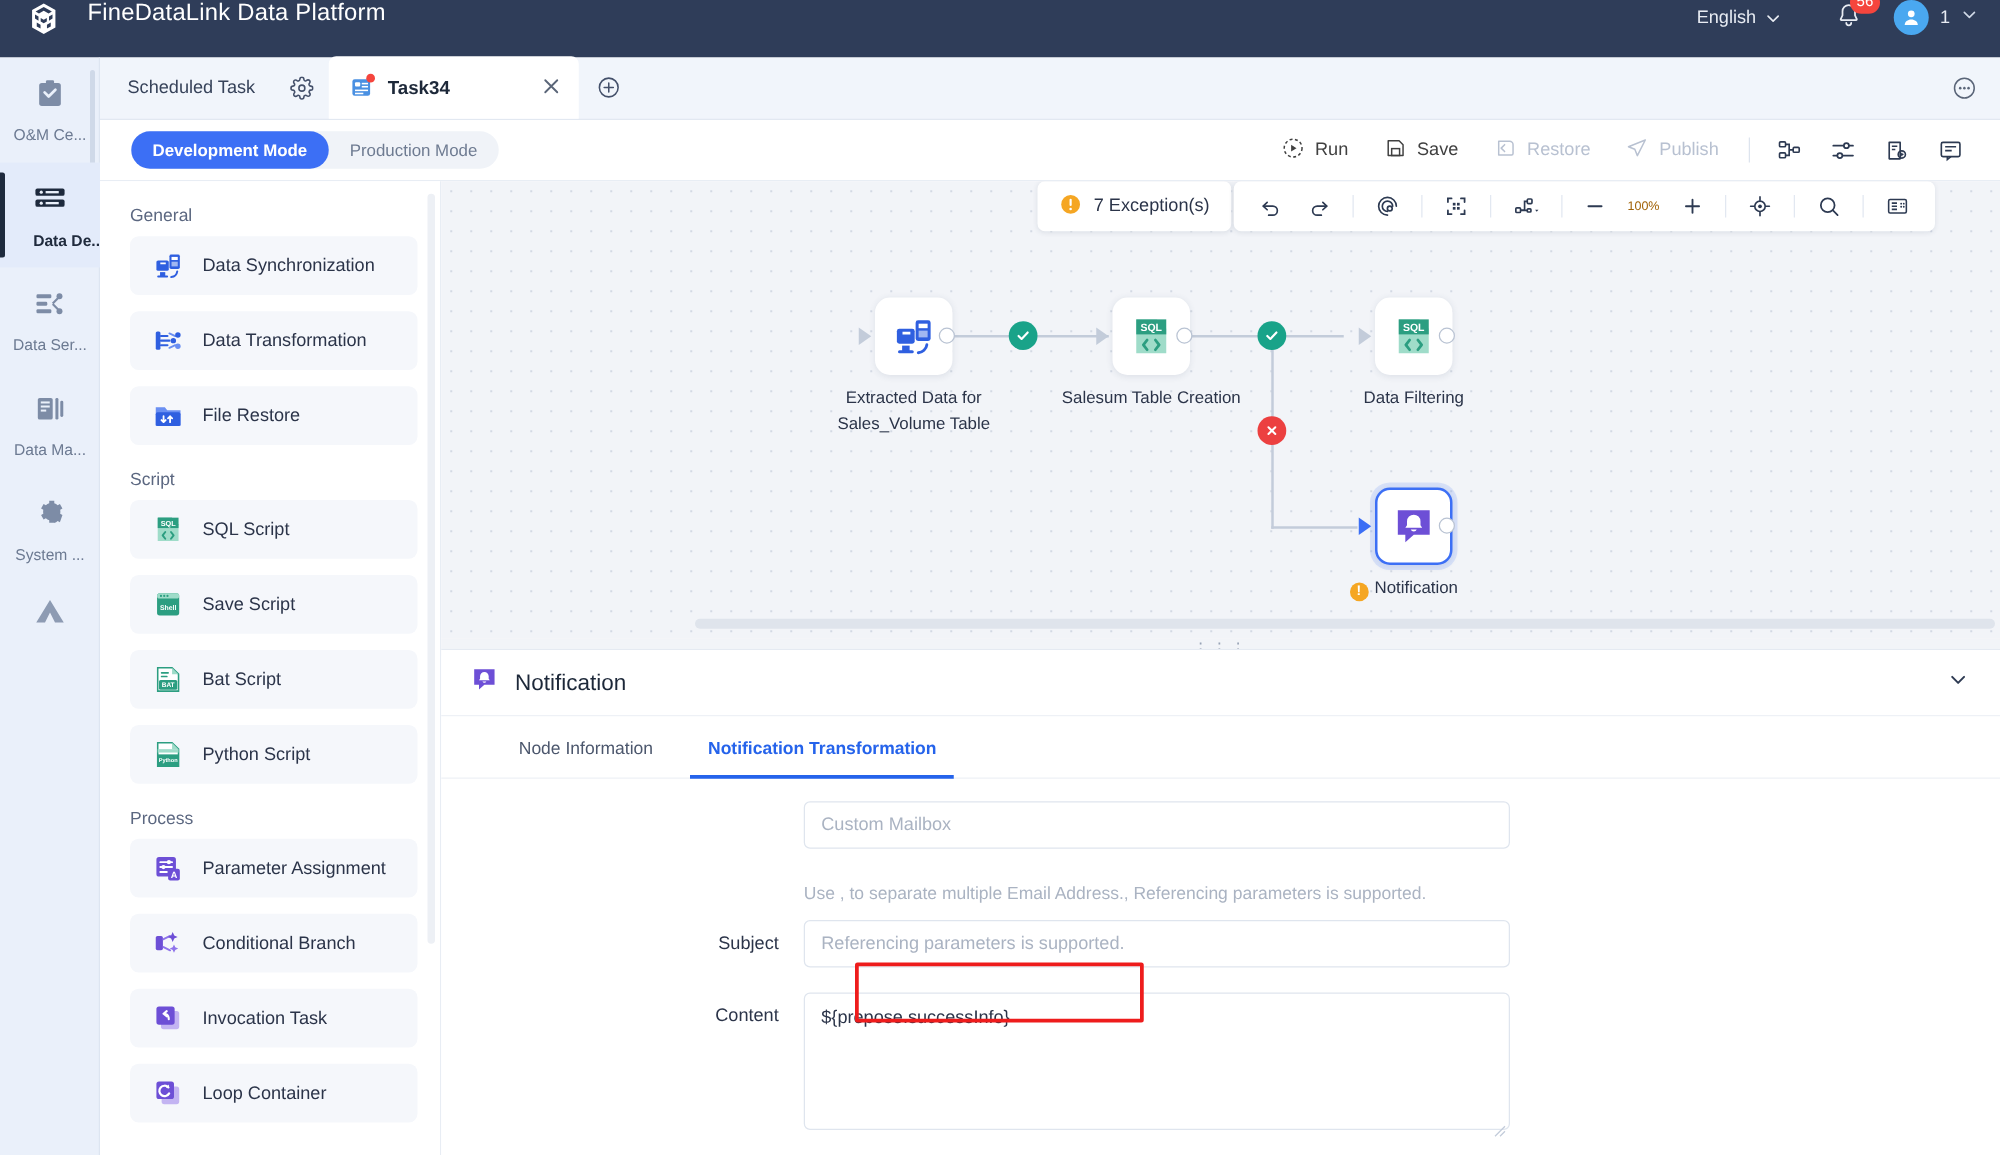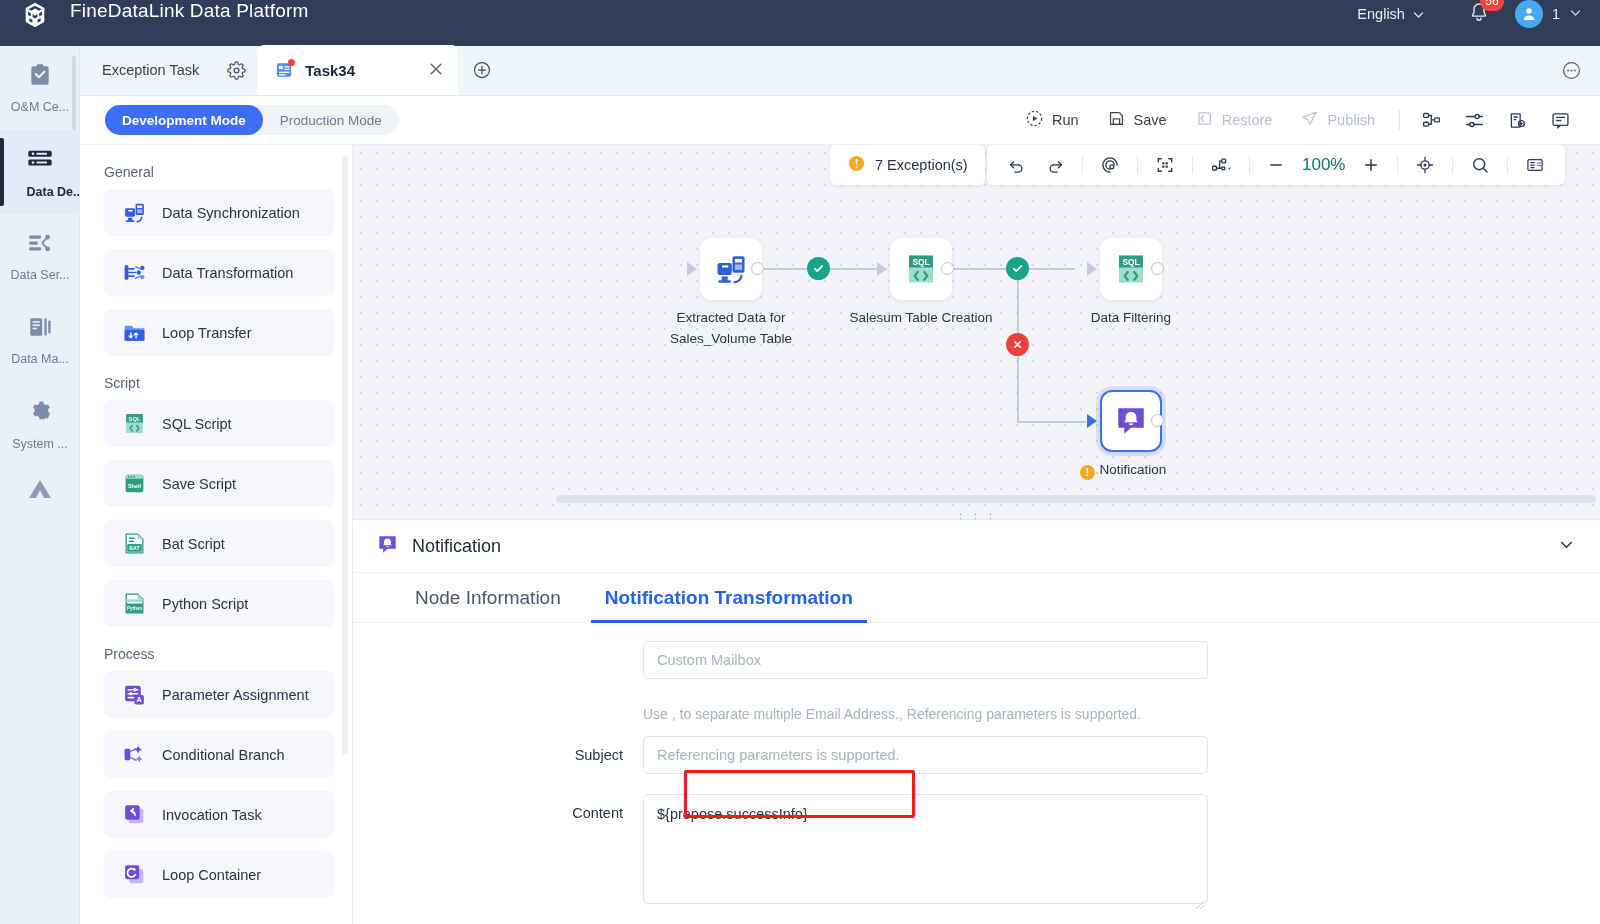--- a/index.html
+++ b/index.html
@@ -125,21 +125,21 @@
     position: absolute; left: 477px; top: 0; height: 40px; background: #ffffff; border-radius: 6px;
     display: flex; align-items: center; gap: 9px; padding: 0 17px; font-size: 14.5px; color: #2b3449;
     box-shadow: 0 1px 4px rgba(40,60,90,.10); cursor: pointer;
   }
   .ctools {
     position: absolute; left: 634px; top: 0; height: 40px; background: #ffffff; border-radius: 6px;
     display: flex; align-items: center; padding: 0 10px; box-shadow: 0 1px 4px rgba(40,60,90,.10);
   }
   .ct-ico { padding: 0 10px; display: flex; align-items: center; color: #2d3a52; cursor: pointer; }
   .ct-sep { width: 1px; height: 18px; background: #e2e8f1; margin: 0 7px; }
-  .zoomlvl { font-size: 17px; color: #0f766e; padding: 0 7px; }
+  .zoomlvl { font-size: 10px; color: #a16207; padding: 0 7px; }
 
   .node { position: absolute; width: 62px; height: 62px; background: #ffffff; border-radius: 12px;
           display: flex; align-items: center; justify-content: center; box-shadow: 0 1px 5px rgba(45,65,100,.10); }
   .node.sel { border: 2px solid #3c6ff5; box-shadow: 0 0 0 4px rgba(110,150,250,.20), 0 1px 5px rgba(45,65,100,.10); }
   .node-label { position: absolute; text-align: center; font-size: 13.5px; color: #2b3449; line-height: 21px; width: 160px; }
   .port { position: absolute; width: 13px; height: 13px; border-radius: 50%; background:#fff; border: 1.5px solid #b9c3d3; }
   .intri { position: absolute; width: 0; height: 0; border-left: 10px solid #c3ccda; border-top: 7px solid transparent; border-bottom: 7px solid transparent; }
   .intri.blue { border-left-color: #3c6ff5; }
   .edge { position: absolute; background: #c3ccda; }
   .chk { position: absolute; width: 23px; height: 23px; border-radius: 50%; background: #19a389;
@@ -154,21 +154,21 @@
   .splitter { position: absolute; top: 511px; left: 353px; width: 1247px; height: 14px; background:#f2f4f8;
               display:flex; align-items:center; justify-content:center; cursor: row-resize; }
   .grip { color:#98a3b6; font-size: 13px; letter-spacing: 2px; }
 
   
   .detail { position: absolute; top: 519px; left: 353px; width: 1247px; height: 405px; background: #ffffff; border-top: 1px solid #e5eaf2; }
   .detail-head { height: 53px; display: flex; align-items: center; padding-left: 23px; border-bottom: 1px solid #eef1f6; }
   .detail-title { font-size: 18px; color: #1d2839; margin-left: 13px; }
   .detail-collapse { margin-left: auto; padding-right: 24px; color: #2d3a52; cursor: pointer; }
   .tabs2 { height: 50px; display: flex; align-items: center; padding-left: 40px; border-bottom: 1px solid #eef1f6; }
-  .tab2 { height: 50px; display: flex; align-items: center; padding: 16px 22px; font-size: 19px; color: #4c576d; cursor: pointer; position: relative; }
+  .tab2 { height: 50px; display: flex; align-items: center; padding: 16px 22px; font-size: 14px; color: #4c576d; cursor: pointer; position: relative; }
   .tab2.on { color: #2563eb; font-weight: bold; }
   .tab2.on::after { content:''; position:absolute; left: 8px; right: 8px; bottom: 0; height: 2.5px; background: #2563eb; }
 
   .form { padding-top: 18px; }
   .frow { display: flex; align-items: flex-start; margin-bottom: 16px; }
   .flabel { width: 290px; text-align: right; padding-right: 20px; font-size: 14.5px; color: #2b3449; line-height: 38px; }
   .finput {
     width: 565px; height: 38px; border: 1px solid #dfe5ee; border-radius: 5px;
     font-size: 14.5px; color: #2b3449; padding: 0 13px; background:#fff;
     font-family: "Liberation Sans", sans-serif; outline: none;
@@ -298,21 +298,21 @@
     <div class="rail-item" style="height:50px;">
       <span class="rail-ico">
         <svg width="28" height="24" viewBox="0 0 28 24" fill="currentColor">
             <path d="M14 3 25 21H18L14 13 10 21H3z" opacity=".85"></path>
           </svg>
       </span>
     </div>
   </div>
 
   <div class="tabstrip">
-    <div class="tab-plain">Exception Task</div>
+    <div class="tab-plain">Scheduled Task</div>
     <div class="gear-btn">
       <svg width="19" height="19" viewBox="0 0 24 24" fill="none" stroke="currentColor" stroke-width="1.6">
           <circle cx="12" cy="12" r="3"></circle>
           <path d="M19.4 15a1.6 1.6 0 0 0 .32 1.77l.06.06a2 2 0 1 1-2.83 2.83l-.06-.06A1.6 1.6 0 0 0 15 19.4a1.6 1.6 0 0 0-1 1.47V21a2 2 0 1 1-4 0v-.1A1.6 1.6 0 0 0 9 19.4a1.6 1.6 0 0 0-1.77.32l-.06.06a2 2 0 1 1-2.83-2.83l.06-.06A1.6 1.6 0 0 0 4.6 15a1.6 1.6 0 0 0-1.47-1H3a2 2 0 1 1 0-4h.1A1.6 1.6 0 0 0 4.6 9a1.6 1.6 0 0 0-.32-1.77l-.06-.06a2 2 0 1 1 2.83-2.83l.06.06A1.6 1.6 0 0 0 9 4.6a1.6 1.6 0 0 0 1-1.47V3a2 2 0 1 1 4 0v.1A1.6 1.6 0 0 0 15 4.6a1.6 1.6 0 0 0 1.77-.32l.06-.06a2 2 0 1 1 2.83 2.83l-.06.06A1.6 1.6 0 0 0 19.4 9a1.6 1.6 0 0 0 1.47 1H21a2 2 0 1 1 0 4h-.1a1.6 1.6 0 0 0-1.5 1z"></path>
         </svg>
     </div>
     <div class="tab-active">
       <span style="position:relative;display:inline-flex;">
         <svg width="20" height="20" viewBox="0 0 24 24">
             <rect x="3.5" y="4" width="17" height="16" rx="2.2" fill="#4a90e2"></rect>
@@ -457,21 +457,21 @@
     </div>
     <div class="pal-item">
       <span class="pal-ico">
         <svg width="25" height="25" viewBox="0 0 24 24">
             <path d="M2.5 5.5h7l1.8 2.4h10.2v12H2.5z" fill="#6a8ff2"></path>
             <rect x="2.5" y="9.5" width="19" height="10.5" rx="1.4" fill="#2f5fe0"></rect>
             <path d="M8.5 12.5v4.5M8.5 17l-1.6-1.6M8.5 17l1.6-1.6" stroke="#fff" stroke-width="1.4" stroke-linecap="round"></path>
             <path d="M13.5 17v-4.5M13.5 12.5l-1.6 1.6M13.5 12.5l1.6 1.6" stroke="#fff" stroke-width="1.4" stroke-linecap="round"></path>
           </svg>
       </span>
-      <span class="p-label">Loop Transfer</span>
+      <span class="p-label">File Restore</span>
     </div>
 
     <div class="pal-group">Script</div>
     <div class="pal-item">
       <span class="pal-ico">
         <svg width="25" height="25" viewBox="0 0 24 24">
             <path d="M4 3h11l5 5v13H4z" fill="#9fdcc9"></path>
             <path d="M4 3h11v5h5" fill="#2c9e81"></path>
             <rect x="4" y="3" width="16" height="8" fill="#2c9e81"></rect>
             <text x="12" y="9.4" font-size="5.6" font-family="Liberation Sans, sans-serif" font-weight="bold" fill="#ffffff" text-anchor="middle">SQL</text>

